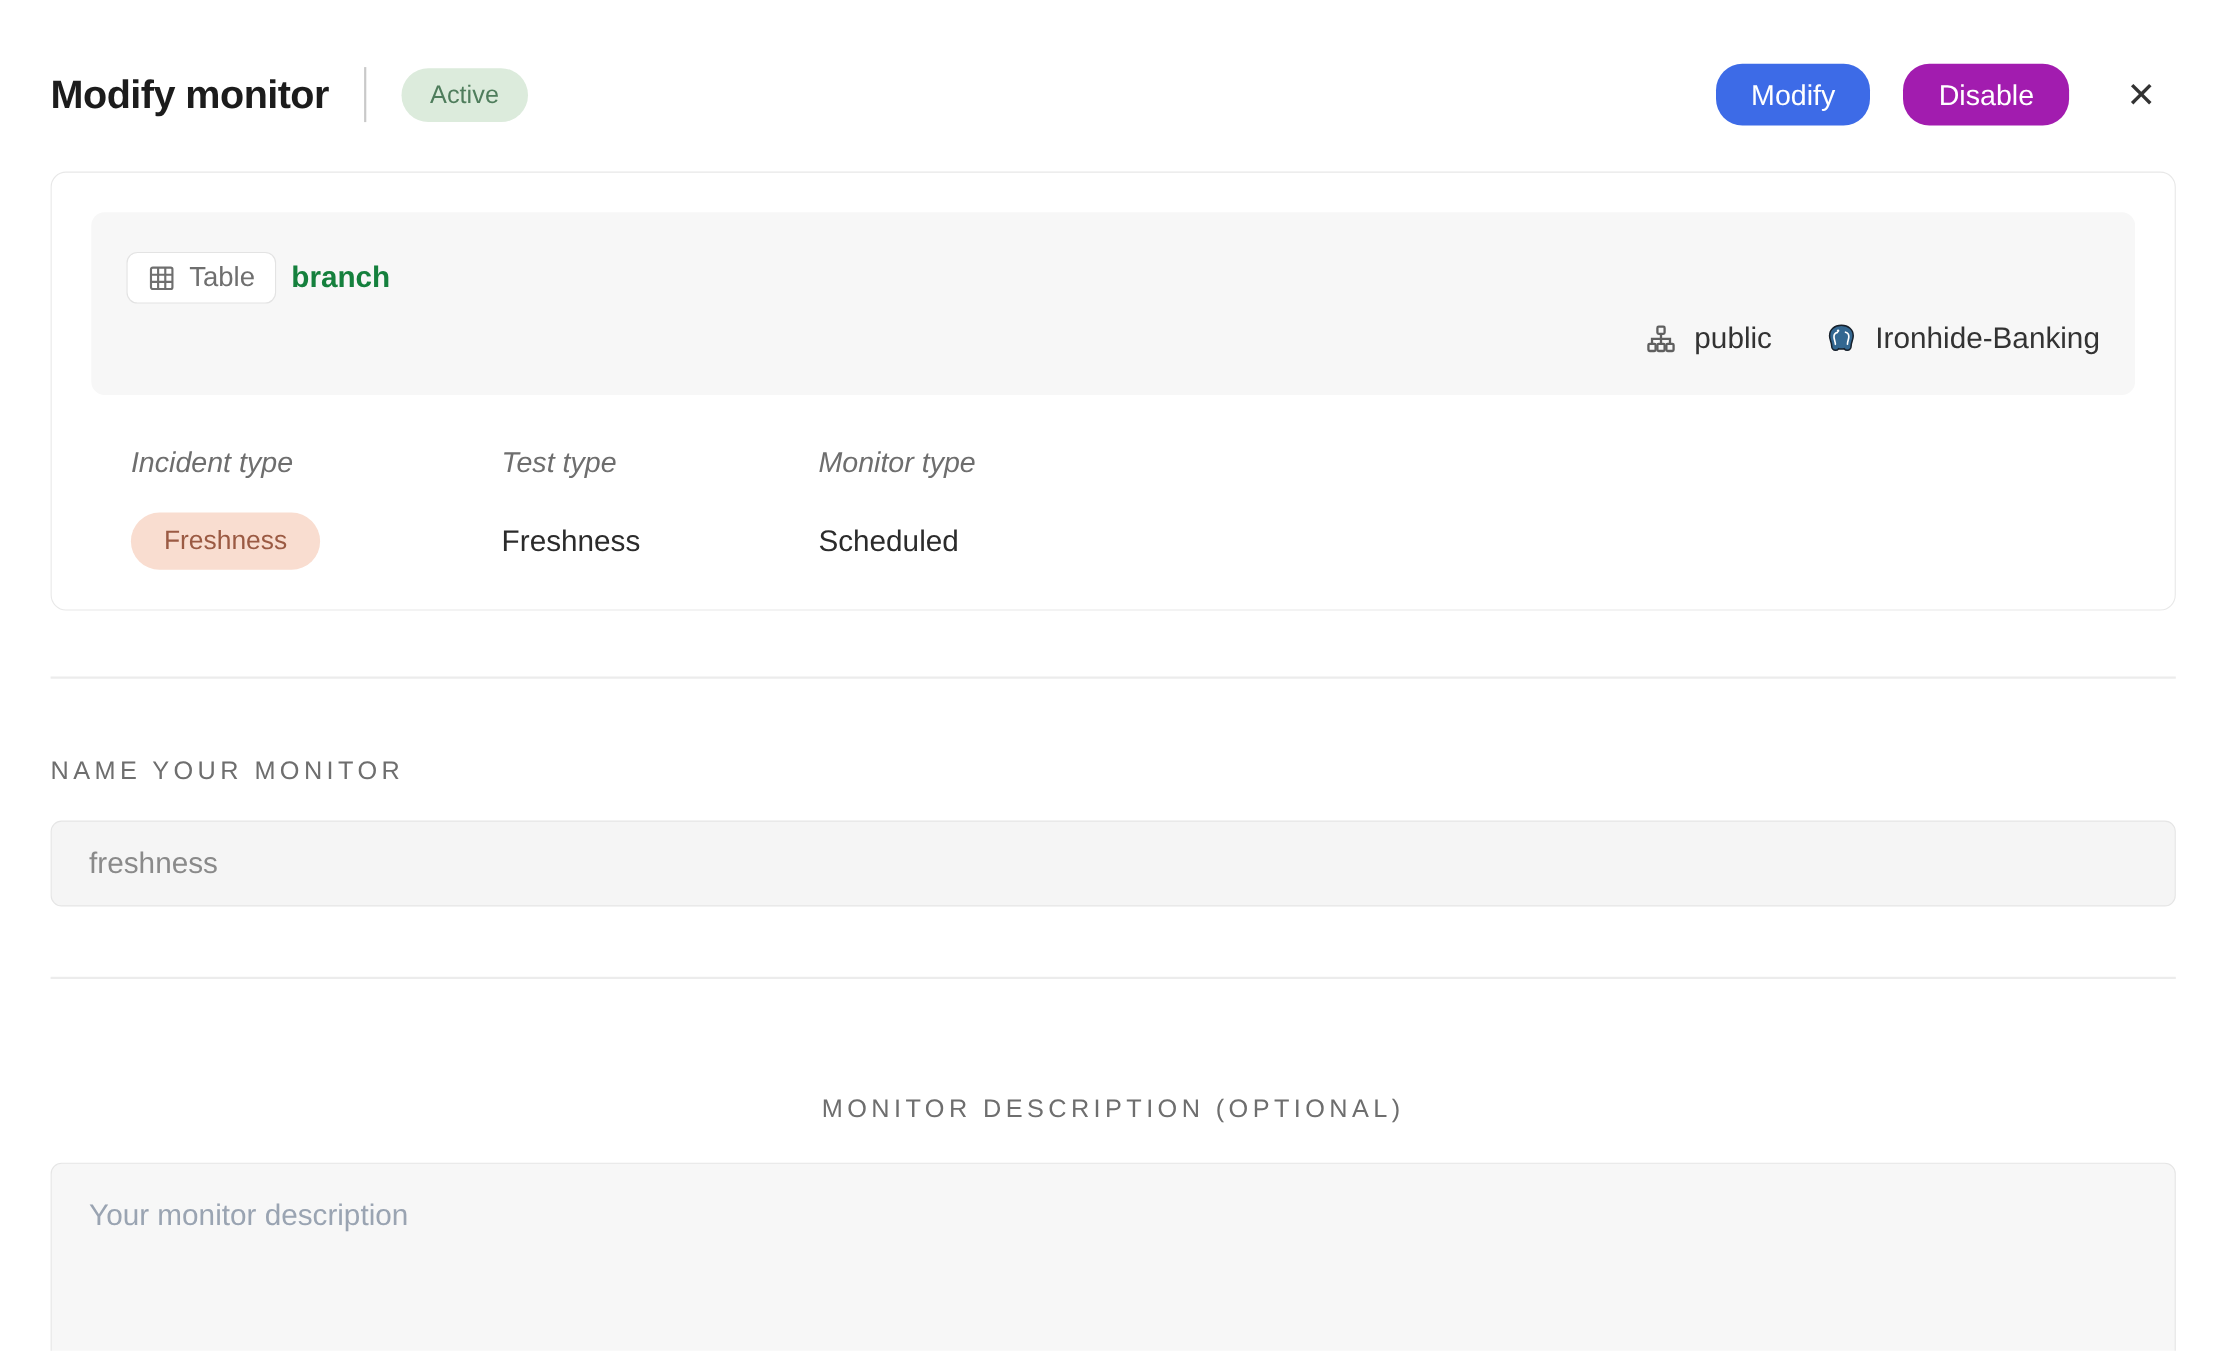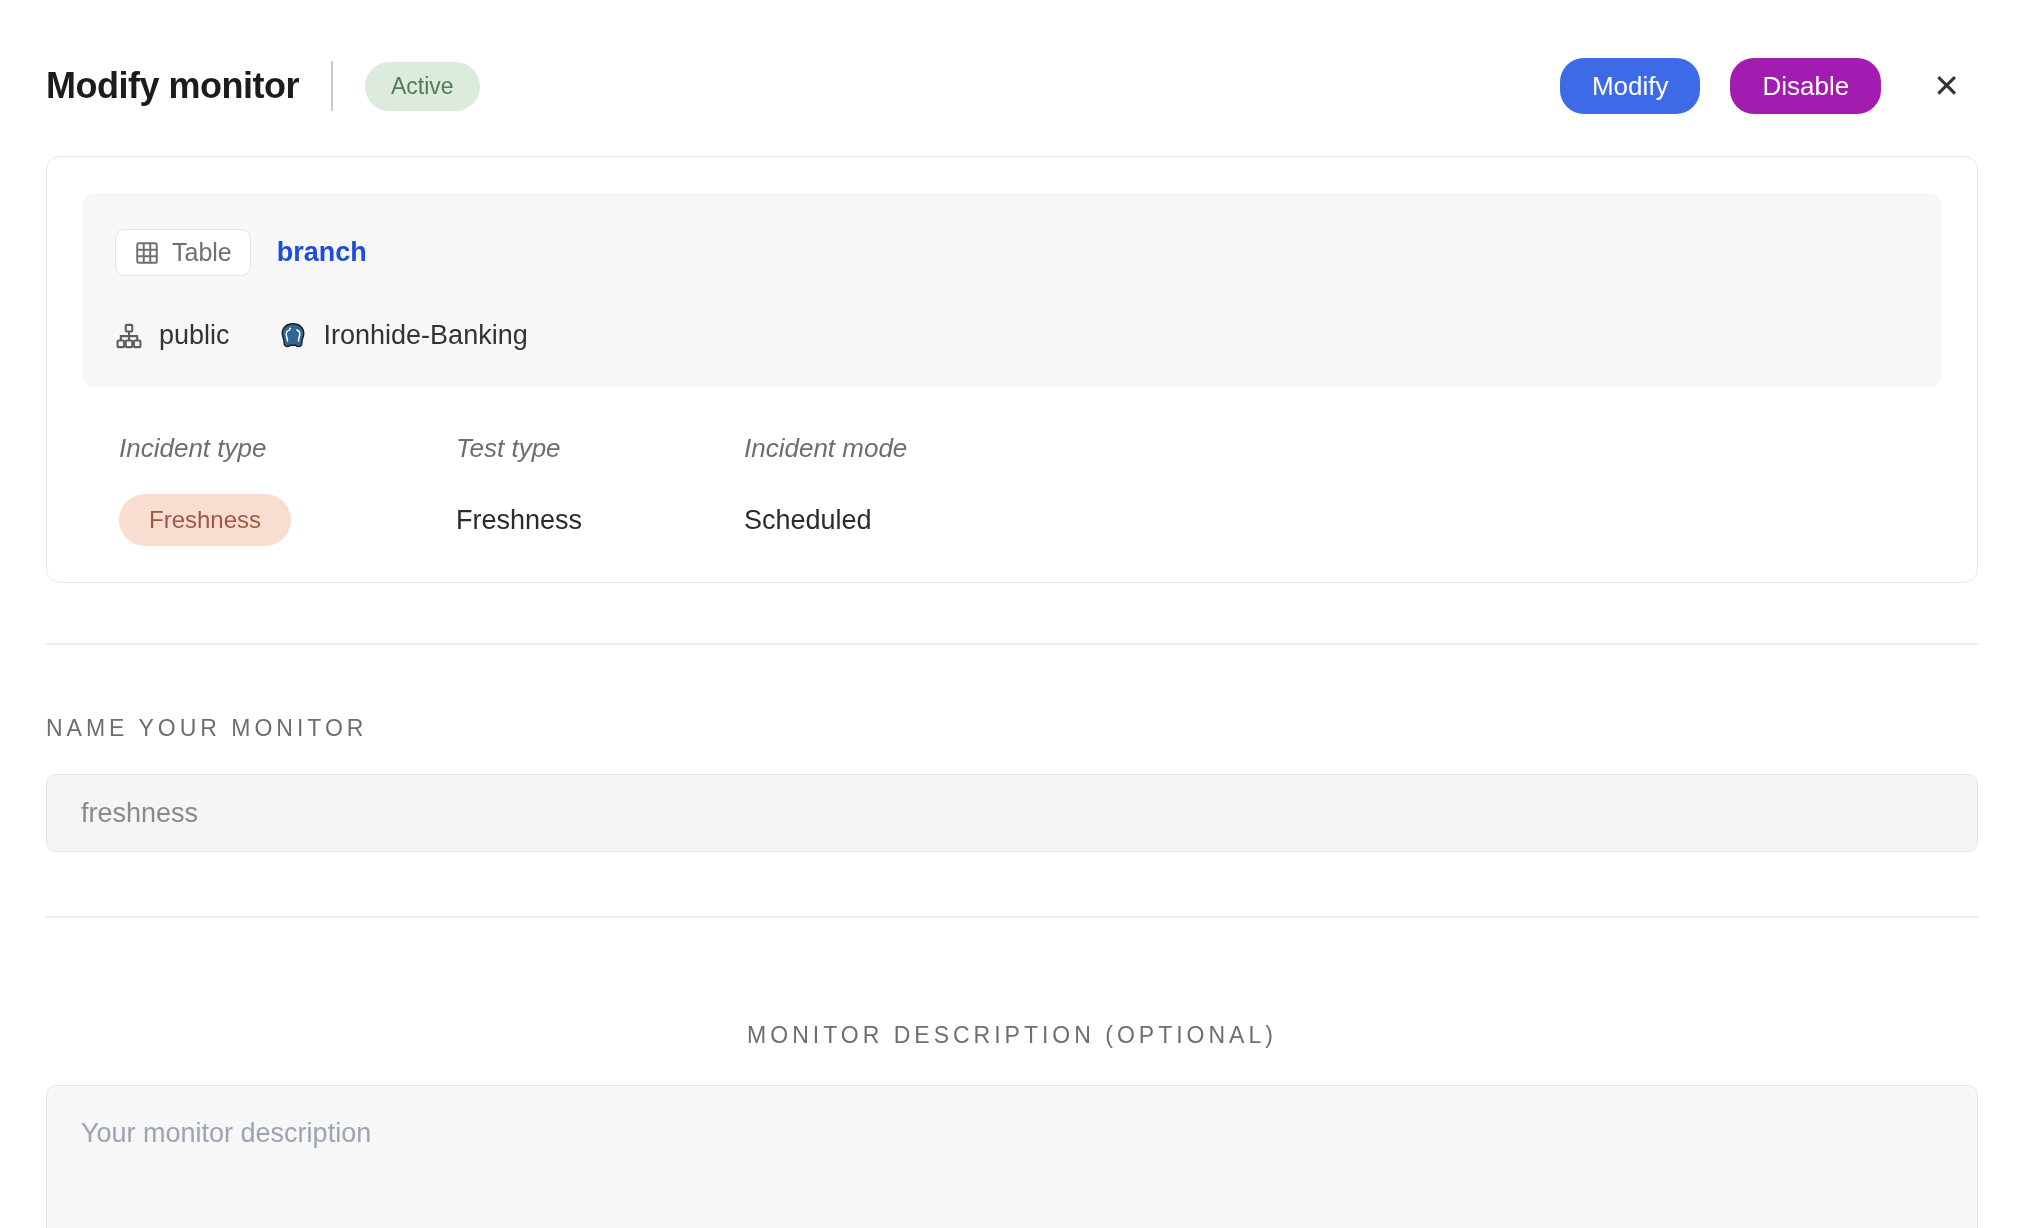--- a/index.html
+++ b/index.html
@@ -69,37 +69,37 @@
   }
   .asset-panel {
     background: #f7f7f7;
     border-radius: 12px;
     padding: 36px 32px;
   }
   .asset-row {
     display: flex;
     align-items: center;
   }
-  .asset-row + .asset-row { margin-top: 44px; }
+  .asset-row + .asset-row { margin-top: 16px; justify-content: flex-end; }
   .type-chip {
     display: inline-flex;
     align-items: center;
     gap: 12px;
     background: #ffffff;
     border: 1px solid #e3e3e3;
     border-radius: 10px;
     padding: 8px 18px;
     color: #6f6f6f;
     font-size: 25px;
   }
   .asset-name {
     font-size: 27px;
     font-weight: 700;
-    color: #1d4ed8;
-    margin-left: 26px;
+    color: #15803d;
+    margin-left: 14px;
   }
   .asset-meta {
     display: flex;
     align-items: center;
     font-size: 27px;
     color: #333333;
   }
   .asset-meta .icon { margin-right: 16px; display: inline-flex; }
   .meta-gap { width: 48px; }
 
@@ -248,21 +248,21 @@
         <div class="attr-label">Incident type</div>
         <div class="attr-value">
           <span class="pill-freshness">Freshness</span>
         </div>
       </div>
       <div class="attr-col-2">
         <div class="attr-label">Test type</div>
         <div class="attr-value">Freshness</div>
       </div>
       <div class="attr-col-3">
-        <div class="attr-label">Incident mode</div>
+        <div class="attr-label">Monitor type</div>
         <div class="attr-value">Scheduled</div>
       </div>
     </div>
   </div>
 
   <hr class="section-divider divider-1">
 
   
   <div class="section-label label-name">NAME YOUR MONITOR</div>
   <input class="name-input" type="text" value="freshness" style="">

